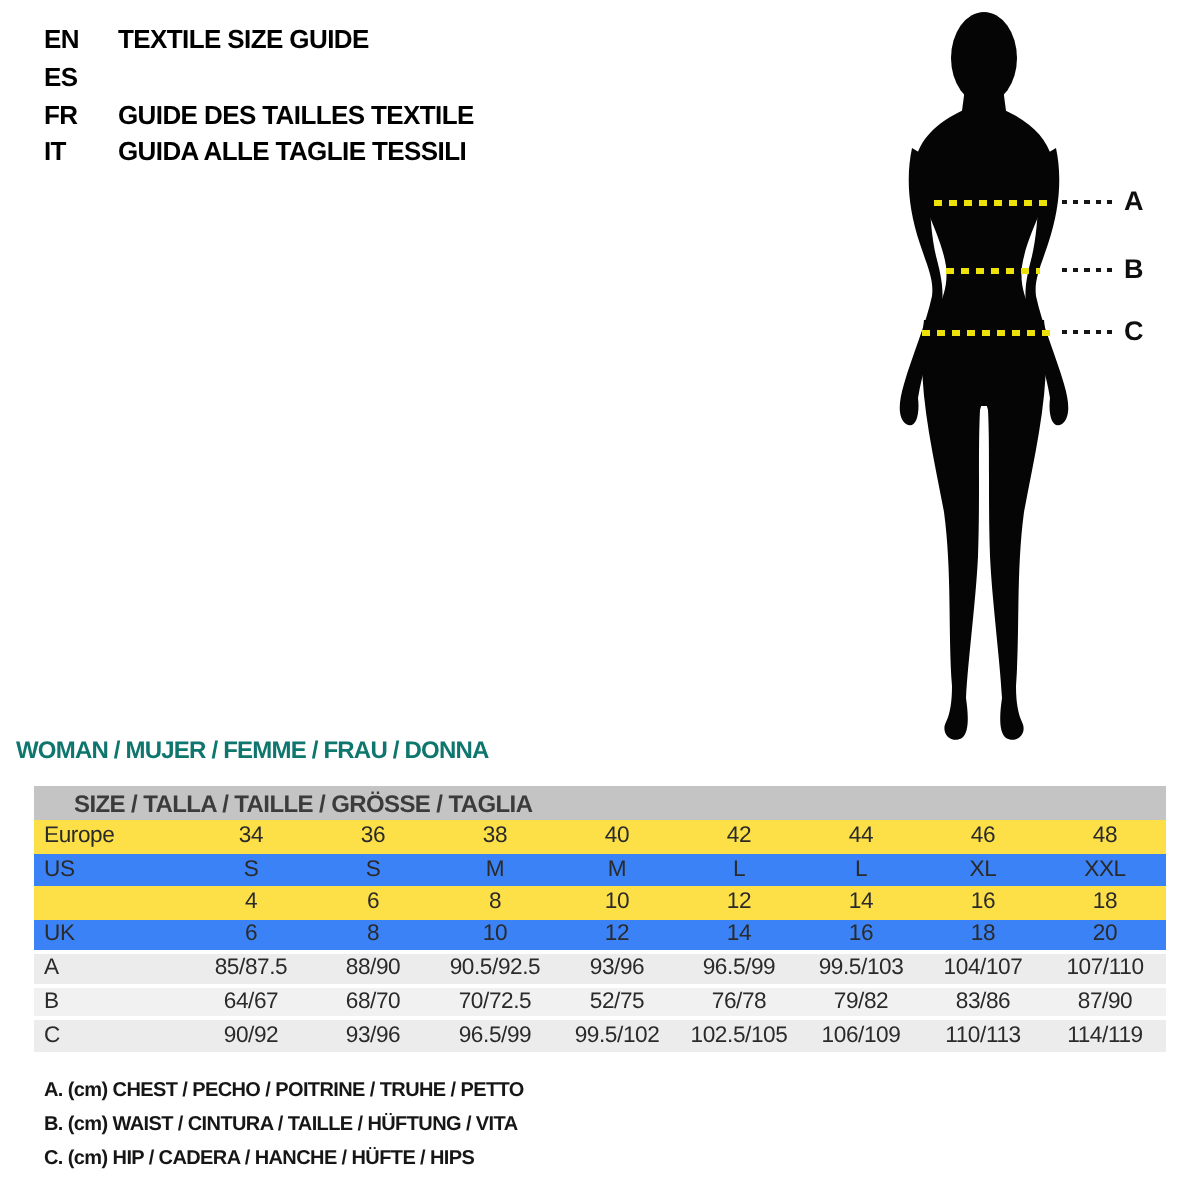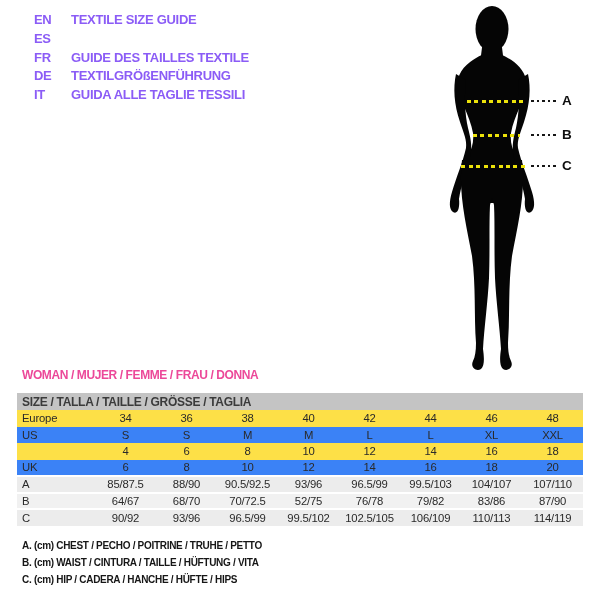--- a/index.html
+++ b/index.html
@@ -8,40 +8,40 @@
     width: 600px; height: 600px;
     font-family: "Liberation Sans", sans-serif;
     color: #1c1c1c;
     position: relative;
     overflow: hidden;
   }
   .canvas { position: absolute; inset: 0; width: 600px; height: 600px; background: #ffffff; }
 
   
   .lang-block { position: absolute; left: 22px; top: 11px; }
-  .lang-row { display: flex; font-weight: bold; font-size: 13px; line-height: 18.8px; letter-spacing: -0.3px; color: #8b5cf6; margin-left: 12px; }
+  .lang-row { display: flex; font-weight: bold; font-size: 13px; line-height: 18.8px; letter-spacing: -0.3px; color: #000000; }
   .lang-code { width: 37px; flex: 0 0 37px; }
 
   
   .figure { position: absolute; left: 420px; top: 0; width: 180px; height: 376px; }
   .figure svg { position: absolute; left: 0; top: 0; }
   .dash-y { position: absolute; height: 2.6px;
     background: repeating-linear-gradient(90deg, var(--dash-yellow) 0 4px, transparent 4px 7.5px); }
   .dash-k { position: absolute; height: 2.2px;
     background: repeating-linear-gradient(90deg, #161616 0 2.6px, transparent 2.6px 5.6px); }
   .mlabel { position: absolute; left: 142px; width: 24px; font-size: 13.5px; font-weight: 600; color: #0e0e0e; }
 
   
-  .woman-title { position: absolute; left: 22px; top: 368px; font-size: 12px; font-weight: bold; letter-spacing: -0.4px; color: #ec4899; }
+  .woman-title { position: absolute; left: 8px; top: 368px; font-size: 12px; font-weight: bold; letter-spacing: -0.4px; color: #0f766e; }
 
   
   table.size { position: absolute; left: 17px; top: 393px; width: 566px;
     border-collapse: collapse; table-layout: fixed; font-size: 11.3px; color: #2a2a2a; letter-spacing: -0.2px; }
   table.size th.size-head { background: #c4c4c4; text-align: left; font-weight: bold; font-size: 12px;
-    height: 17px; padding: 0 0 0 5px; color: #3b3b3b; letter-spacing: -0.3px; }
+    height: 17px; padding: 0 0 0 20px; color: #3b3b3b; letter-spacing: -0.3px; }
   table.size td { height: 16.5px; text-align: center; font-weight: 400; padding: 0; }
   table.size td.rowlabel { text-align: left; padding-left: 5px; }
   tr.r-plain  { background: #fde047; }
   tr.r-soft   { background: #3b82f6; }
   tr.r-band   { background: #ececec; border-top: 2px solid #ffffff; }
   tr.r-band-l { background: #f1f1f1; border-top: 2px solid #ffffff; }
 
   
   .legend { position: absolute; left: 22px; top: 537px; }
   .legend-line { font-size: 10px; font-weight: bold; line-height: 17.2px; letter-spacing: -0.3px; color: #161616; }
@@ -55,24 +55,20 @@
     <div class="lang-row">
       <span class="lang-code">EN</span>
       <span class="lang-text">TEXTILE SIZE GUIDE</span>
     </div>
     <div class="lang-row">
       <span class="lang-code">ES</span>
     </div>
     <div class="lang-row">
       <span class="lang-code">FR</span>
       <span class="lang-text">GUIDE DES TAILLES TEXTILE</span>
-    </div>
-    <div class="lang-row">
-      <span class="lang-code">DE</span>
-      <span class="lang-text">TEXTILGRÖßENFÜHRUNG</span>
     </div>
     <div class="lang-row">
       <span class="lang-code">IT</span>
       <span class="lang-text">GUIDA ALLE TAGLIE TESSILI</span>
     </div>
   </div>
 
   <div class="figure">
     <svg width="180" height="376" viewBox="0 0 180 376">
       <g fill="#050505">

